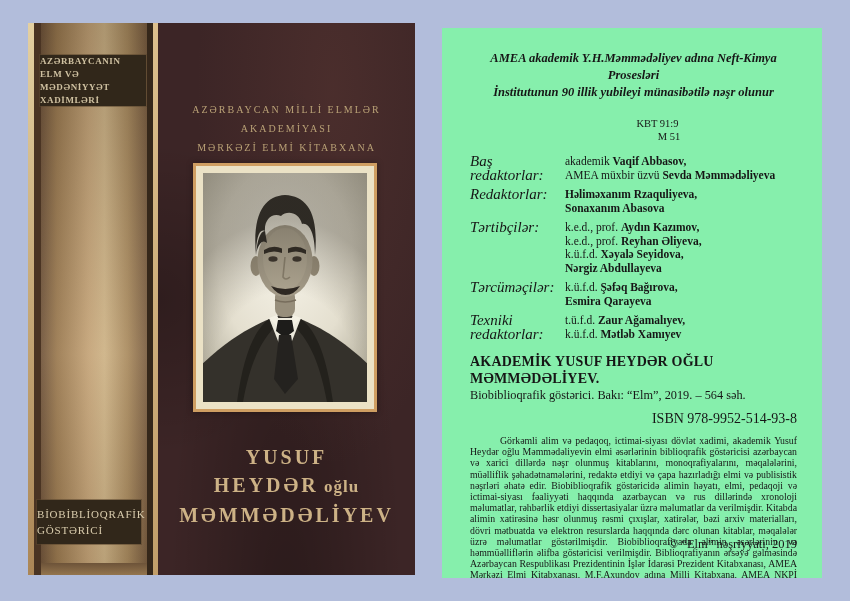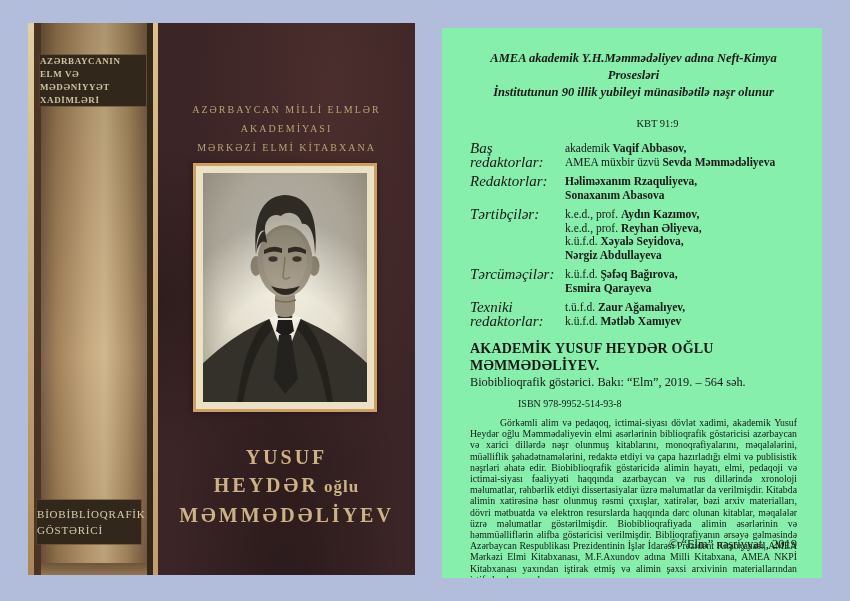--- a/index.html
+++ b/index.html
@@ -46,21 +46,21 @@
   .dedication{text-align:center;font-style:italic;font-weight:bold;font-size:12.5px;line-height:17px;}
   .class-block{margin:16px 0 0 48px;font-size:10.5px;line-height:13px;text-align:center;}
   .class-m{margin-left:23px;}
   .ed-rows{margin-top:12px;}
   .ed-row{display:flex;margin-bottom:6px;}
   .ed-label{width:95px;flex:none;font-style:italic;font-size:15px;line-height:13.5px;}
   .ed-values{font-size:11.5px;line-height:13.5px;}
   .ed-line .name{font-weight:bold;}
   .book-title{margin-top:12px;font-weight:bold;font-size:14px;line-height:17px;letter-spacing:0.2px;}
   .book-subtitle{font-size:12.3px;line-height:16px;}
-  .isbn{margin:8px 0 0 48px;font-size:10px;}
+  .isbn{margin:8px 0 0 48px;font-size:14px;text-align:right;}
   .abstract{margin-top:8px;font-size:9.8px;line-height:11.2px;text-align:justify;text-indent:30px;}
   .copyright{position:absolute;right:25px;bottom:26px;font-size:12.5px;}
 </style>
 </head>
 <body>
 
 <div class="stage">
 
   <div class="book">
     <div class="spine-edge"></div>
@@ -153,20 +153,21 @@
   <div class="page">
     <div class="page-inner">
 
       <div class="dedication">
         <div>AMEA akademik Y.H.Məmmədəliyev adına Neft-Kimya Prosesləri</div>
         <div>İnstitutunun 90 illik yubileyi münasibətilə nəşr olunur</div>
       </div>
 
       <div class="class-block">
         <div>KBT 91:9</div>
+        <div class="class-m">M 51</div>
       </div>
 
       <div class="ed-rows" id="editorial-rows">
           <div class="ed-row">
             <div class="ed-label">Baş redaktorlar:</div>
             <div class="ed-values">
               <div class="ed-line"><span class="pre">akademik  </span><span class="name">Vaqif Abbasov,</span></div>
               <div class="ed-line"><span class="pre">AMEA müxbir üzvü </span><span class="name">Sevda Məmmədəliyeva</span></div>
             </div>
           </div>

